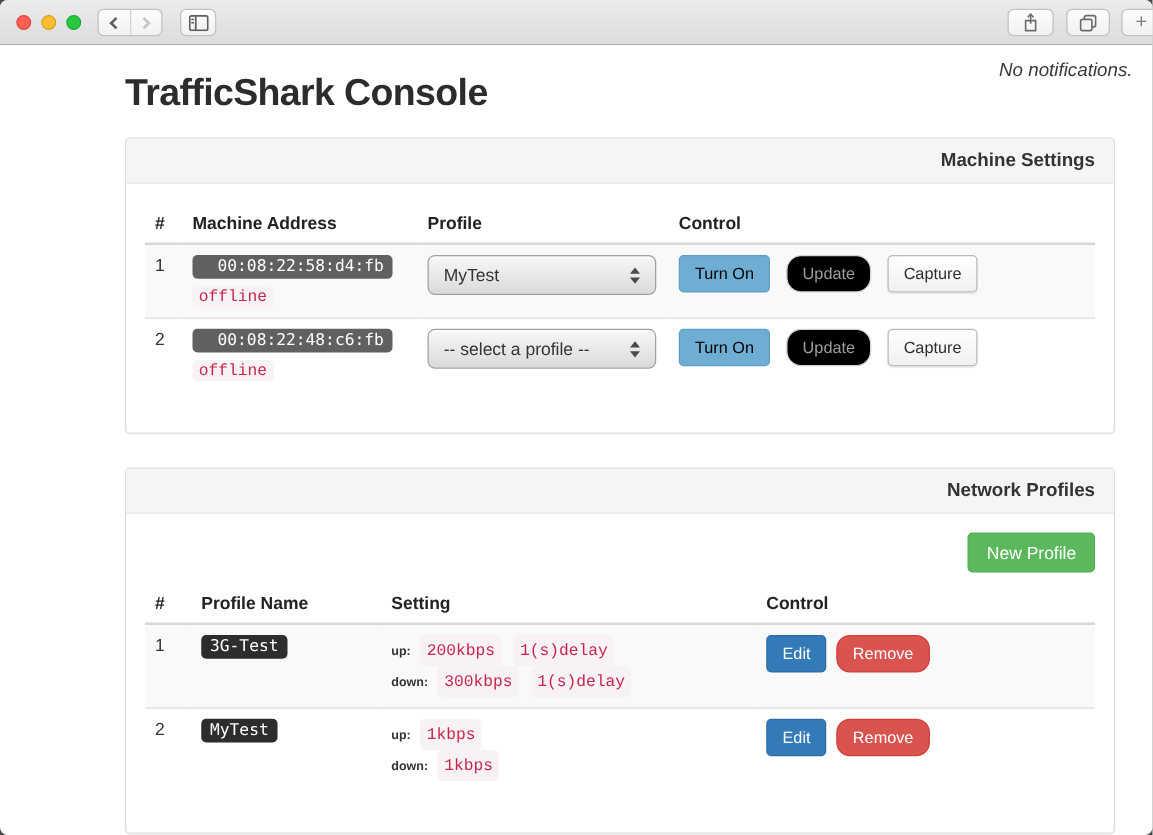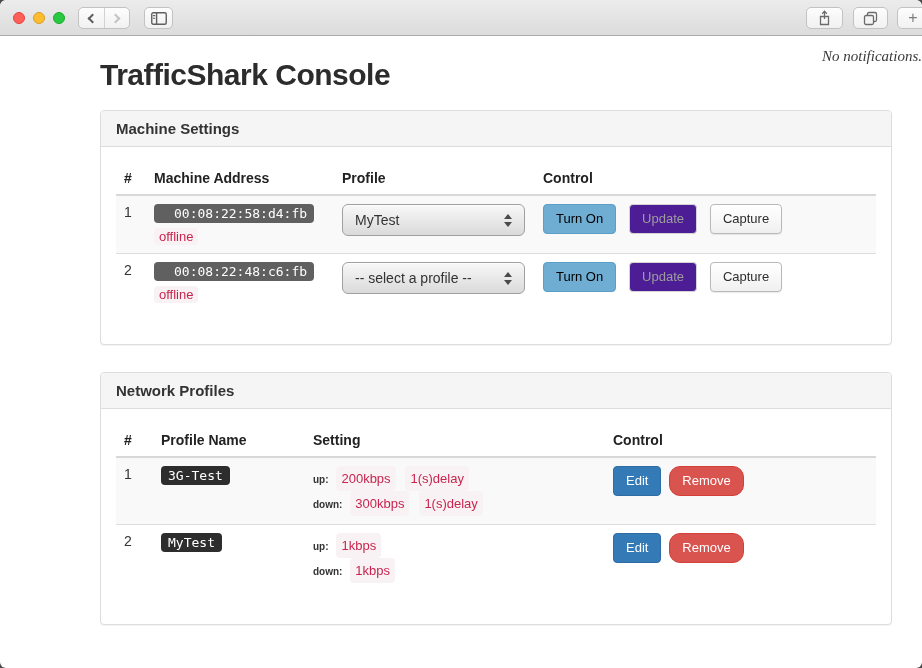--- a/index.html
+++ b/index.html
@@ -46,58 +46,58 @@
     font-size:13px; color:#2f2f2f;
   }
   .reload { position:absolute; right:8px; top:2px; font-size:14px; color:#7a7a7a; }
 
   .share-btn { left:806px; width:37px; }
   .tabs-btn  { left:853px; width:35px; }
   .newtab-btn{ left:897px; width:32px; font-size:16px; color:#7d7d7d; }
 
   
   .notif {
-    position:absolute; top:48px; right:0;
-    font-style:italic; font-size:15px; color:#3a3a3a;font-family:Liberation Serif, serif;
+    position:absolute; top:48px; right:16px;
+    font-style:italic; font-size:15px; color:#3a3a3a;
   }
   .container { width:792px; margin-left:100px; }
   h1.page-title {
     margin-top:22px; margin-bottom:18px;
     font-size:30px; font-weight:700; color:#2c2c2c; letter-spacing:-0.5px;
   }
 
   .panel {
     border:1px solid #ddd; border-radius:4px;
     box-shadow:0 1px 1px rgba(0,0,0,.05);
     margin-bottom:27px; background:#fff;
   }
   .panel-heading {
     background:#f5f5f5; border-bottom:1px solid #ddd;
     border-radius:3px 3px 0 0;
-    padding:9px 15px; font-size:15px; font-weight:600; color:#333;
+    padding:9px 15px; font-size:15px; font-weight:600; color:#333;text-align:right;
   }
   .panel-body { padding:15px; }
 
   table.tbl { width:100%; border-collapse:collapse; margin-bottom:18px; }
   .tbl th {
     text-align:left; font-size:14px; font-weight:700; color:#222;
     padding:8px; border-bottom:2px solid #d8d8d8;
   }
   .tbl td { padding:8px; vertical-align:top; border-top:1px solid #ddd; font-size:14px; }
   .tbl tbody tr:nth-child(odd) { background:#f9f9f9; }
   .kbd-badge {
     display:inline-block; padding:2px 7px; border-radius:4px;
     color:#fff; font-size:13px; font-family:"DejaVu Sans Mono", monospace;
   }
   .kbd-gray { background:#606060;padding-left:20px; }
   .kbd-dark { background:#2d2d2d; }
   .code-chip {
     display:inline-block; padding:1px 5px; border-radius:4px;
     background:#f9f2f4; color:#c7254e;
-    font-size:13px; font-family:Liberation Sans, sans-serif;
+    font-size:13px; font-family:Liberation Mono, monospace;
     margin-right:6px;
   }
   .status-line { margin-top:5px; }
   .setting-line { line-height:23px; white-space:nowrap; }
   .setting-label { font-size:10px; color:#333; margin-right:4px;font-weight:bold; }
 
   
   .sel {
     width:183px; height:32px; border:1px solid #a0a0a0; border-radius:6px;
     background:linear-gradient(#f8f8f8,#dadada);
@@ -109,21 +109,21 @@
   .sel-arrows { display:flex; flex-direction:column; gap:3px; margin-left:6px; }
   .tri-up   { width:0; height:0; border-left:4px solid transparent; border-right:4px solid transparent; border-bottom:5px solid #4a4a4a; }
   .tri-down { width:0; height:0; border-left:4px solid transparent; border-right:4px solid transparent; border-top:5px solid #4a4a4a; }
 
   .btn {
     display:inline-block; border-radius:4px; font-size:13px;
     padding:5px 12px; border:1px solid transparent; cursor:pointer;
     font-family:"Liberation Sans", sans-serif; line-height:18px;
   }
   .btn-info    { background:#6fadd2; border-color:#5b9ec7; color:#000000; }
-  .btn-muted   { background:#4c1d95; border-color:#d4d4d4; color:#9d9d9d; }
+  .btn-muted   { background:#000000; border-color:#d4d4d4; color:#9d9d9d;border-radius:12px; }
   .btn-default { background:linear-gradient(#ffffff,#f0f0f0); border-color:#b9b9b9; color:#2d2d2d; box-shadow:0 1px 1px rgba(0,0,0,.08); }
   .btn-primary { background:#337ab7; border-color:#2e6da4; color:#fff; }
   .btn-danger  { background:#d9534f; border-color:#d43f3a; color:#fff;border-radius:11px; }
   .btn-success { background:#5cb85c; border-color:#4cae4c; color:#fff; font-size:14px; padding:6px 14px; }
   .gap12 { margin-right:9px; }
   .gap5  { margin-right:4px; }
 
   .newprofile-row { text-align:right; margin-bottom:8px; }
 
   .icon-svg { display:block; }
@@ -249,20 +249,23 @@
             </td>
           </tr>
         </tbody>
       </table>
     </div>
   </div>
 
   <div class="panel">
     <div class="panel-heading">Network Profiles</div>
     <div class="panel-body">
+      <div class="newprofile-row">
+        <button class="btn btn-success">New Profile</button>
+      </div>
       <table class="tbl">
         <colgroup>
             <col style="width:37px">
             <col style="width:152px">
             <col style="width:300px">
             <col>
           </colgroup>
         <thead>
           <tr>
             <th>#</th>

